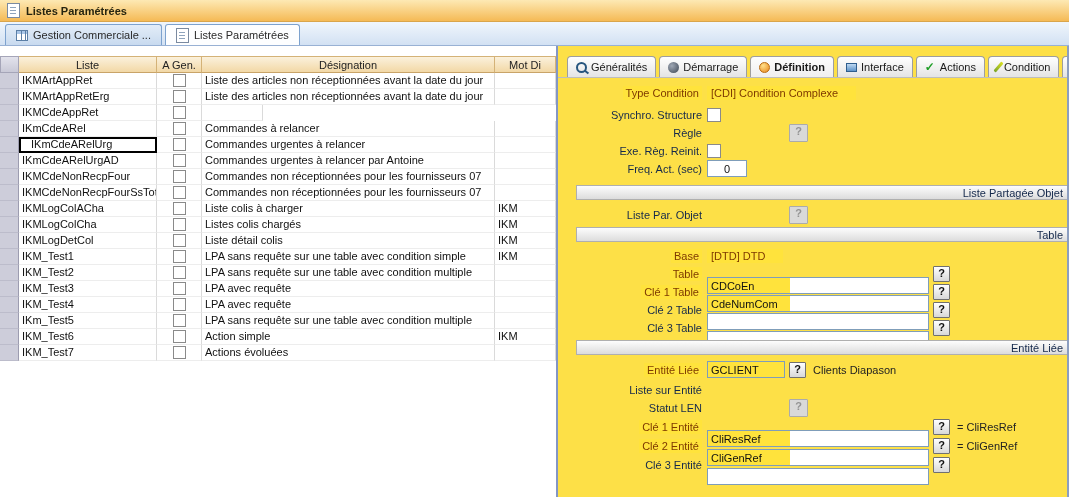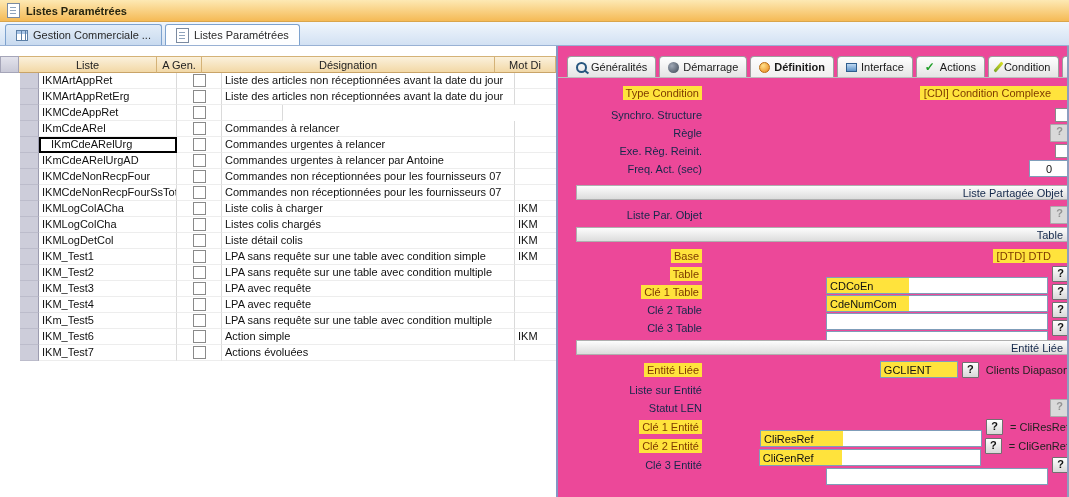--- a/index.html
+++ b/index.html
@@ -26,51 +26,51 @@
   .grid-icon::before{content:'';position:absolute;left:0;top:0;right:0;height:3px;background:#A9C6E8;}
   .grid-icon::after{content:'';position:absolute;left:4px;top:0;bottom:0;width:1px;background:#5B7FA6;box-shadow:4px 0 0 #5B7FA6;}
   
   .grid{position:absolute;top:46px;left:0;width:556px;bottom:0;background:#fff;}
   .grid-inner{position:absolute;top:10px;left:0;width:632px;}
   .ghead{display:flex;height:17px;}
   .gh{box-sizing:border-box;background:linear-gradient(#FBF1DC,#F2D8A6);
     border-top:1px solid #D4B277;border-bottom:1px solid #C9A468;border-right:1px solid #D4B277;
     text-align:center;line-height:16px;color:#222;overflow:hidden;white-space:nowrap;}
   .gh.selh{background:linear-gradient(#E3E3EC,#C9C9D7);border-color:#A5A5B8;border-left:1px solid #A5A5B8;}
-  .grow{display:flex;height:16px;margin-left:20px;}
+  .grow{display:flex;height:16px;}
   .gc{box-sizing:border-box;border-right:1px solid #DADADA;border-bottom:1px solid #EDEDED;
     padding:0 3px;line-height:15px;white-space:nowrap;overflow:hidden;}
   .gc.sel{background:#CDCDDA;border-right:1px solid #9C9CB0;border-bottom:1px solid #BCBCCB;padding:0;}
   .gc.agen{display:flex;align-items:center;justify-content:center;padding:0;}
   .gc.liste.focused{outline:2px solid #000;outline-offset:-2px;padding-left:12px;}
   .w-sel{width:19px;}.w-liste{width:138px;}.w-agen{width:45px;}.w-desig{width:293px;}.w-mot{width:61px;}
   .cb{display:inline-block;width:11px;height:11px;background:#fff;border:1px solid #8A8A8A;box-sizing:content-box;}
   
-  .panel{position:absolute;top:46px;left:556px;right:0;bottom:0;background:#ec4899;
+  .panel{position:absolute;top:46px;left:556px;right:0;bottom:0;background:#fde047;
     border-left:2px solid #8496C4;box-sizing:border-box;}
   .win-edge{position:absolute;top:46px;bottom:0;right:0;width:2px;background:#8C9EC0;}
   .ptabs{position:absolute;top:10px;left:9px;right:0;height:21px;display:flex;gap:3px;overflow:hidden;}
   .ptab{display:flex;align-items:center;gap:4px;padding:0 8px;box-sizing:border-box;
     border:1px solid #9E9E9E;border-bottom:none;border-radius:4px 4px 0 0;
     background:linear-gradient(#FFFFFF,#E4E4E4);white-space:nowrap;color:#1a1a1a;cursor:default;}
   .ptab.active{font-weight:bold;background:linear-gradient(#FDFDFD,#F0EFEF);}
   .pageline{position:absolute;top:31px;left:0;right:0;border-top:1px solid #BDBDBD;}
   
   .picon{display:inline-block;flex:none;}
   .magnifier-icon{width:7px;height:7px;border:2px solid #27557E;border-radius:50%;position:relative;}
   .magnifier-icon::after{content:'';position:absolute;width:5px;height:2px;background:#27557E;right:-4px;bottom:-2px;transform:rotate(40deg);}
   .startup-icon{width:11px;height:11px;border-radius:50%;background:radial-gradient(circle at 35% 35%,#9FA8B5,#3C4654);}
   .definition-icon{width:11px;height:11px;border-radius:50%;background:radial-gradient(circle at 35% 30%,#FFE08A,#E8861A);border:1px solid #B96A10;box-sizing:border-box;}
   .interface-icon{width:11px;height:9px;background:linear-gradient(#BFD9F2,#5E93C8);border:1px solid #2F5E8E;box-sizing:border-box;}
   .check-icon{width:11px;height:12px;}
   .check-icon::before{content:'\2713';color:#1F9E27;font-weight:bold;font-size:12px;line-height:12px;}
   .condition-icon{width:3px;height:12px;background:linear-gradient(#D9E021,#7BA428);transform:rotate(40deg);border-radius:1px;}
   .condition2-icon{width:3px;height:12px;background:linear-gradient(#7FD4E0,#2A7FA8);transform:rotate(40deg);border-radius:1px;}
   
-  .frow{position:absolute;left:0;right:0;height:17px;display:flex;align-items:center;justify-content:space-between;}
+  .frow{position:absolute;left:0;right:0;height:17px;display:flex;align-items:center;}
   .flabel{width:144px;text-align:right;color:#14284B;white-space:nowrap;flex:none;}
   .flabel .hl{background:#FFE33C;color:#7E3A00;padding:1px 3px;}
   .fctrl{margin-left:5px;display:flex;align-items:center;gap:4px;}
   .static-val{padding:1px 4px;color:#222;white-space:nowrap;}
   .static-val.hl{background:#FFE33C;color:#7E3A00;padding-right:18px;}
   .tinput{height:15px;border:1px solid #7F9DB9;background:#fff;padding:0 3px;box-sizing:content-box;
     font-family:"Liberation Sans",sans-serif;font-size:11px;color:#111;}
   .tinput.w-long{width:214px;margin-top:24px;}
   .tinput.w-short{width:70px;}
   .tinput.w-tiny{width:32px;text-align:center;}

